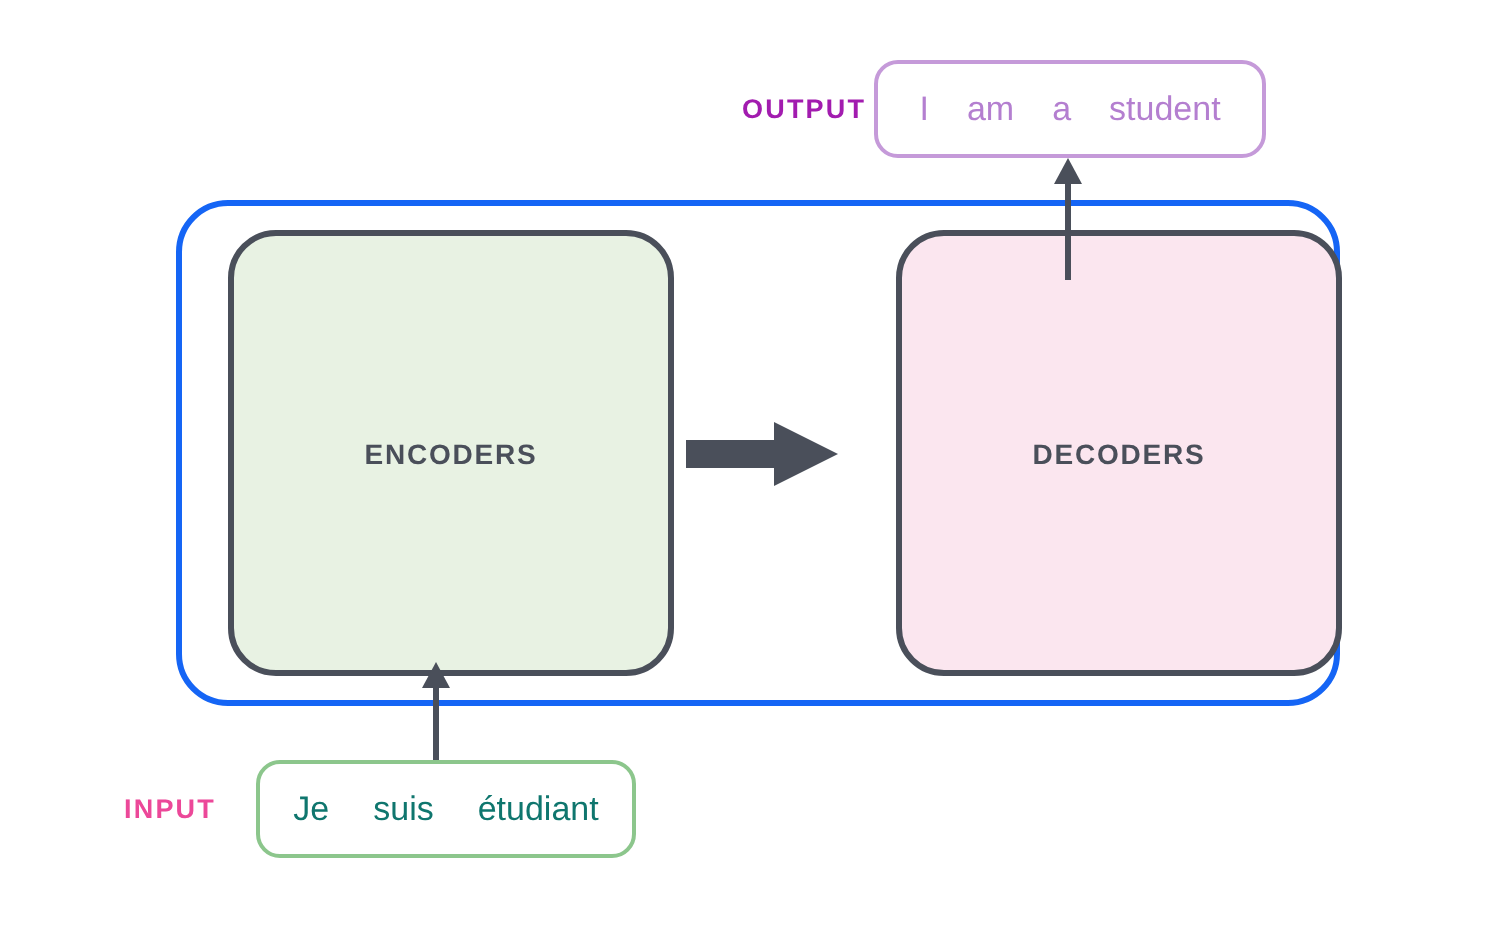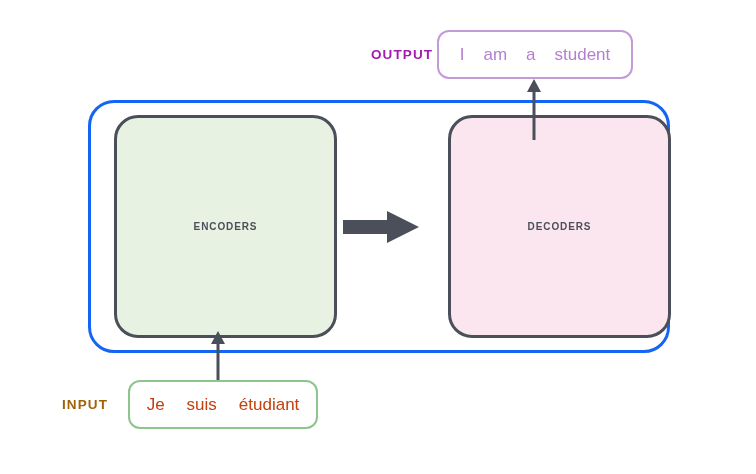--- a/index.html
+++ b/index.html
@@ -39,21 +39,21 @@
   
   .stack {
     border: 3px solid #4a4f5a;
     border-radius: 24px;
     display: flex;
     align-items: center;
     justify-content: center;
     z-index: 4;
   }
   .stack-label {
-    font-size: 10px;
+    font-size: 14px;
     letter-spacing: 0.9px;
     color: #4a4f5a;
     font-weight: 600;
     white-space: nowrap;
   }
   .encoders {
     left: 114px;
     top: 115px;
     width: 223px;
     height: 223px;
@@ -99,21 +99,21 @@
   .token { font-size: 17px; }
 
   .input-box {
     left: 128px;
     top: 380px;
     width: 190px;
     height: 49px;
     border: 2px solid #8cc68c;
   }
   .input-box .tokens { gap: 22px; }
-  .input-box .token { color: #c2410c; }
+  .input-box .token { color: #0f766e; }
 
   .output-box {
     left: 437px;
     top: 30px;
     width: 196px;
     height: 49px;
     border: 2px solid #c59ad9;
   }
   .output-box .tokens { gap: 19px; }
   .output-box .token { color: #b47fd0; }
@@ -121,21 +121,21 @@
   
   .caption {
     font-size: 13.5px;
     letter-spacing: 1.1px;
     font-weight: 600;
     white-space: nowrap;
     z-index: 7;
     display: flex;
     align-items: center;
   }
-  .caption-input  { left: 62px;  top: 392px; height: 24px; color: #a16207; }
+  .caption-input  { left: 62px;  top: 392px; height: 24px; color: #ec4899; }
   .caption-output { left: 371px; top: 42px;  height: 24px; color: #a21caf; }
 </style>
 </head>
 <body>
 
 <div id="stage">
 
   <div class="abs blue-container"></div>
 
   <div class="abs stack encoders">

